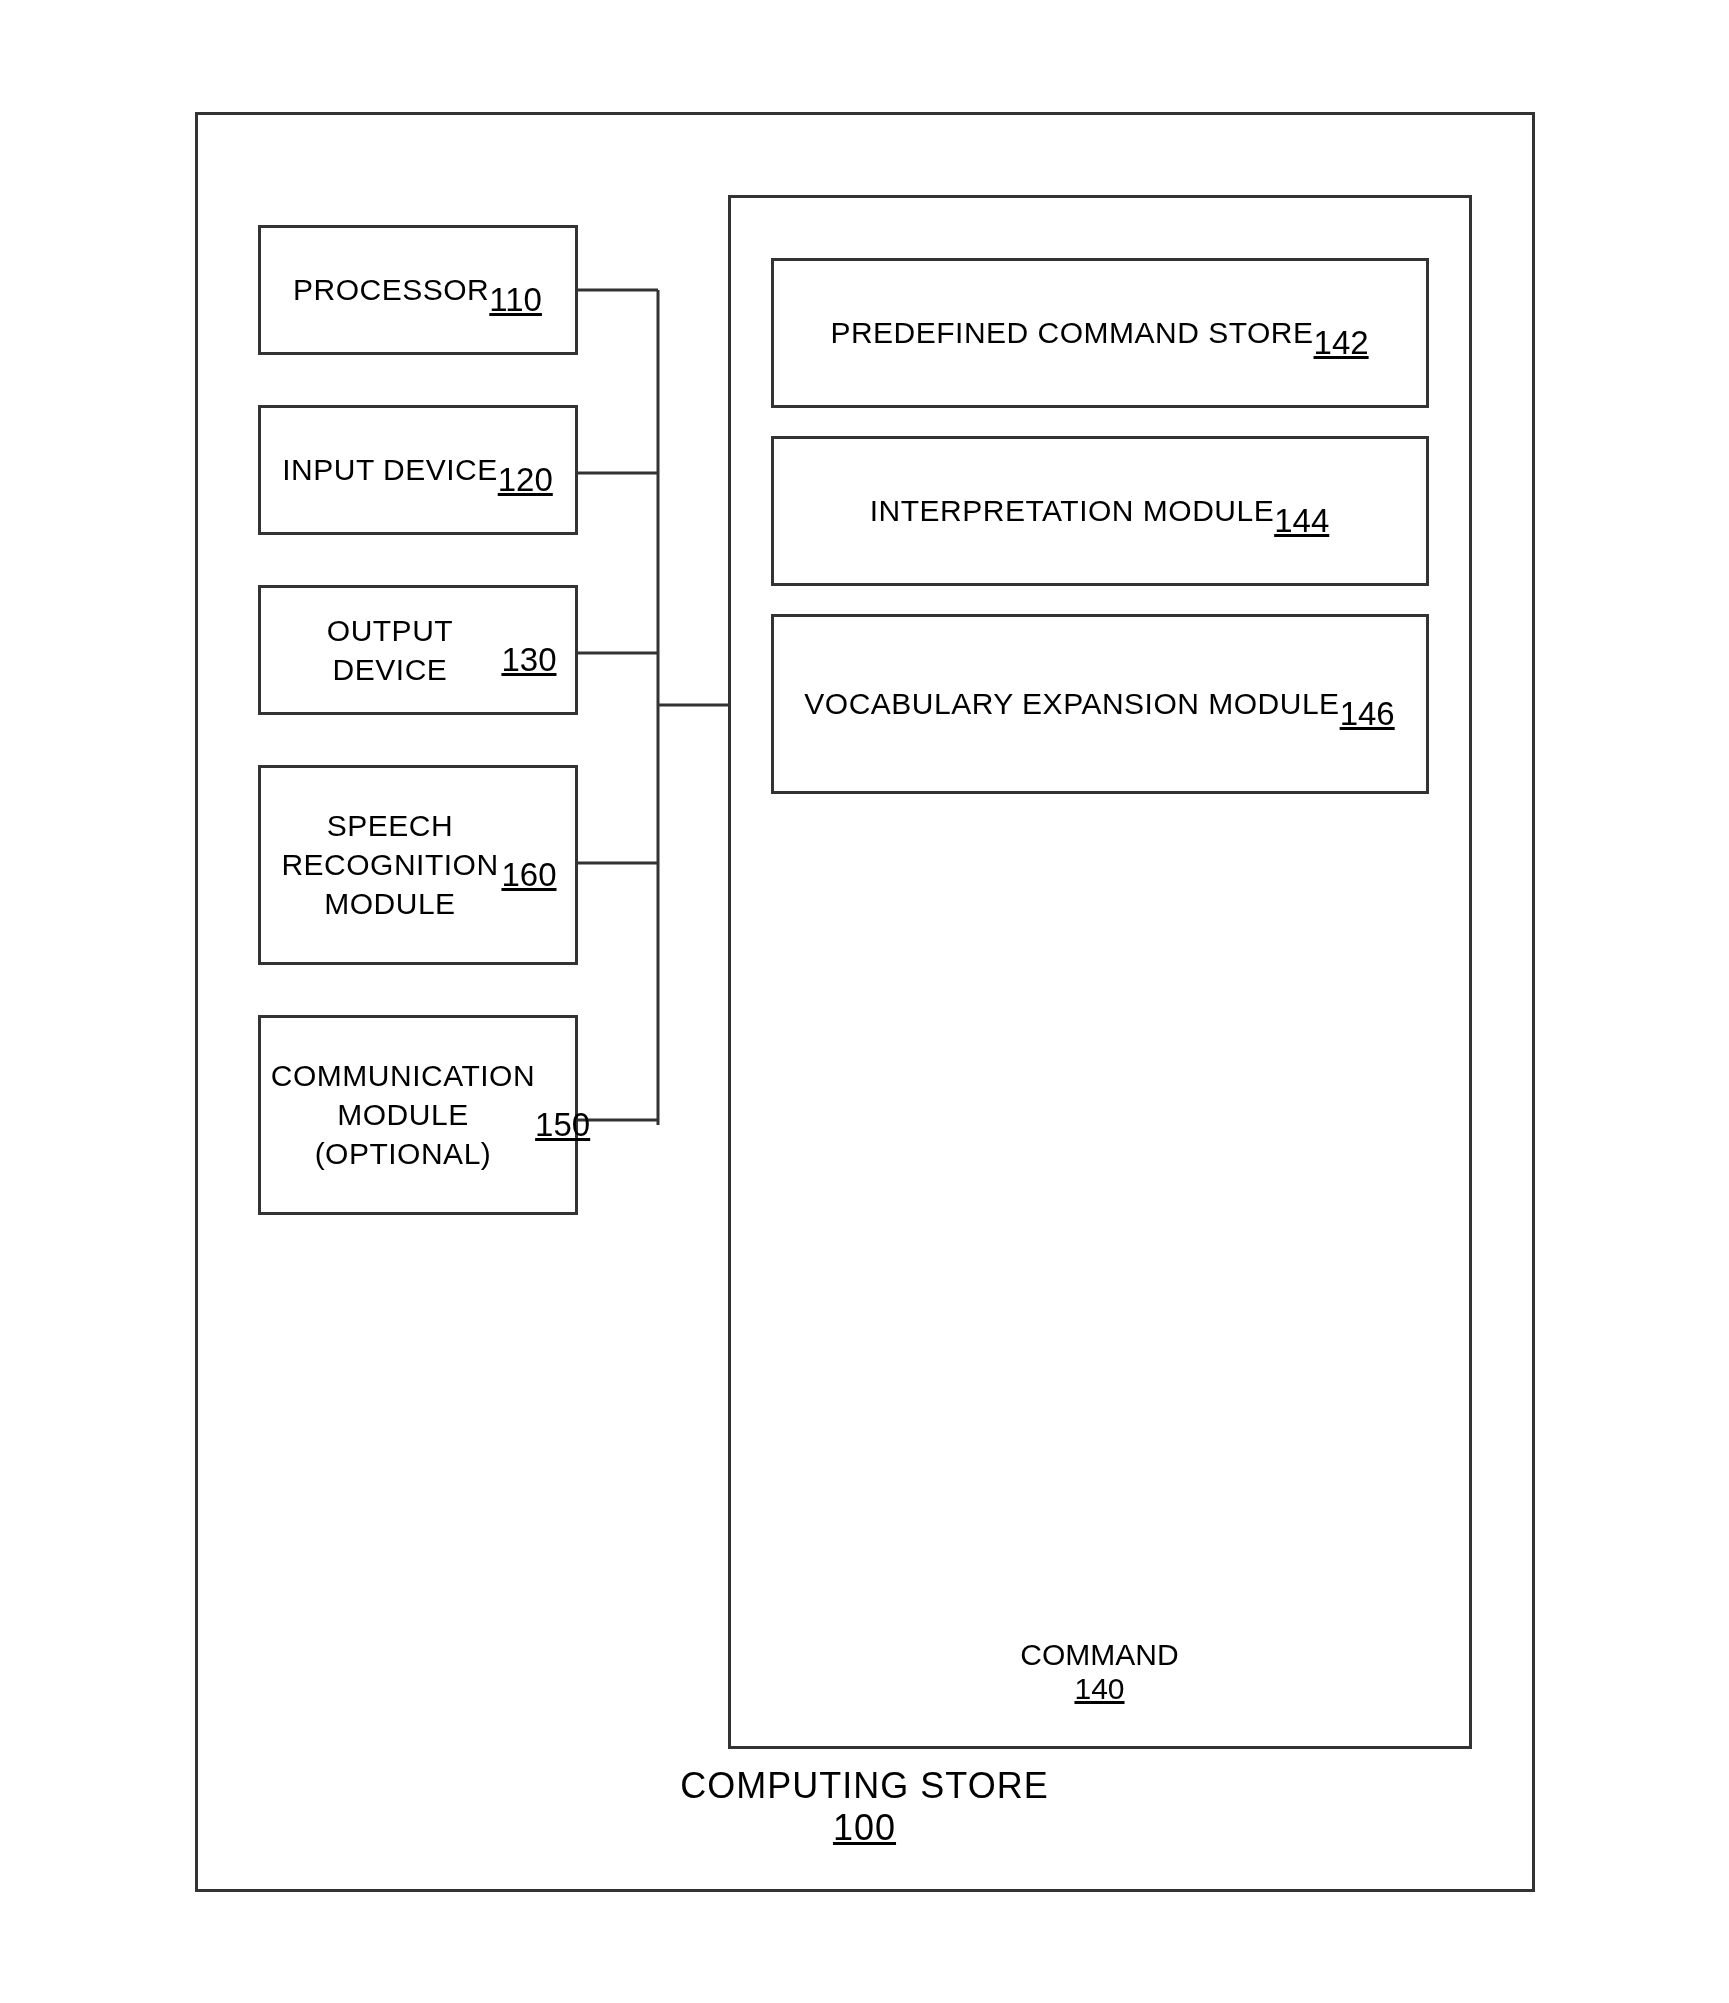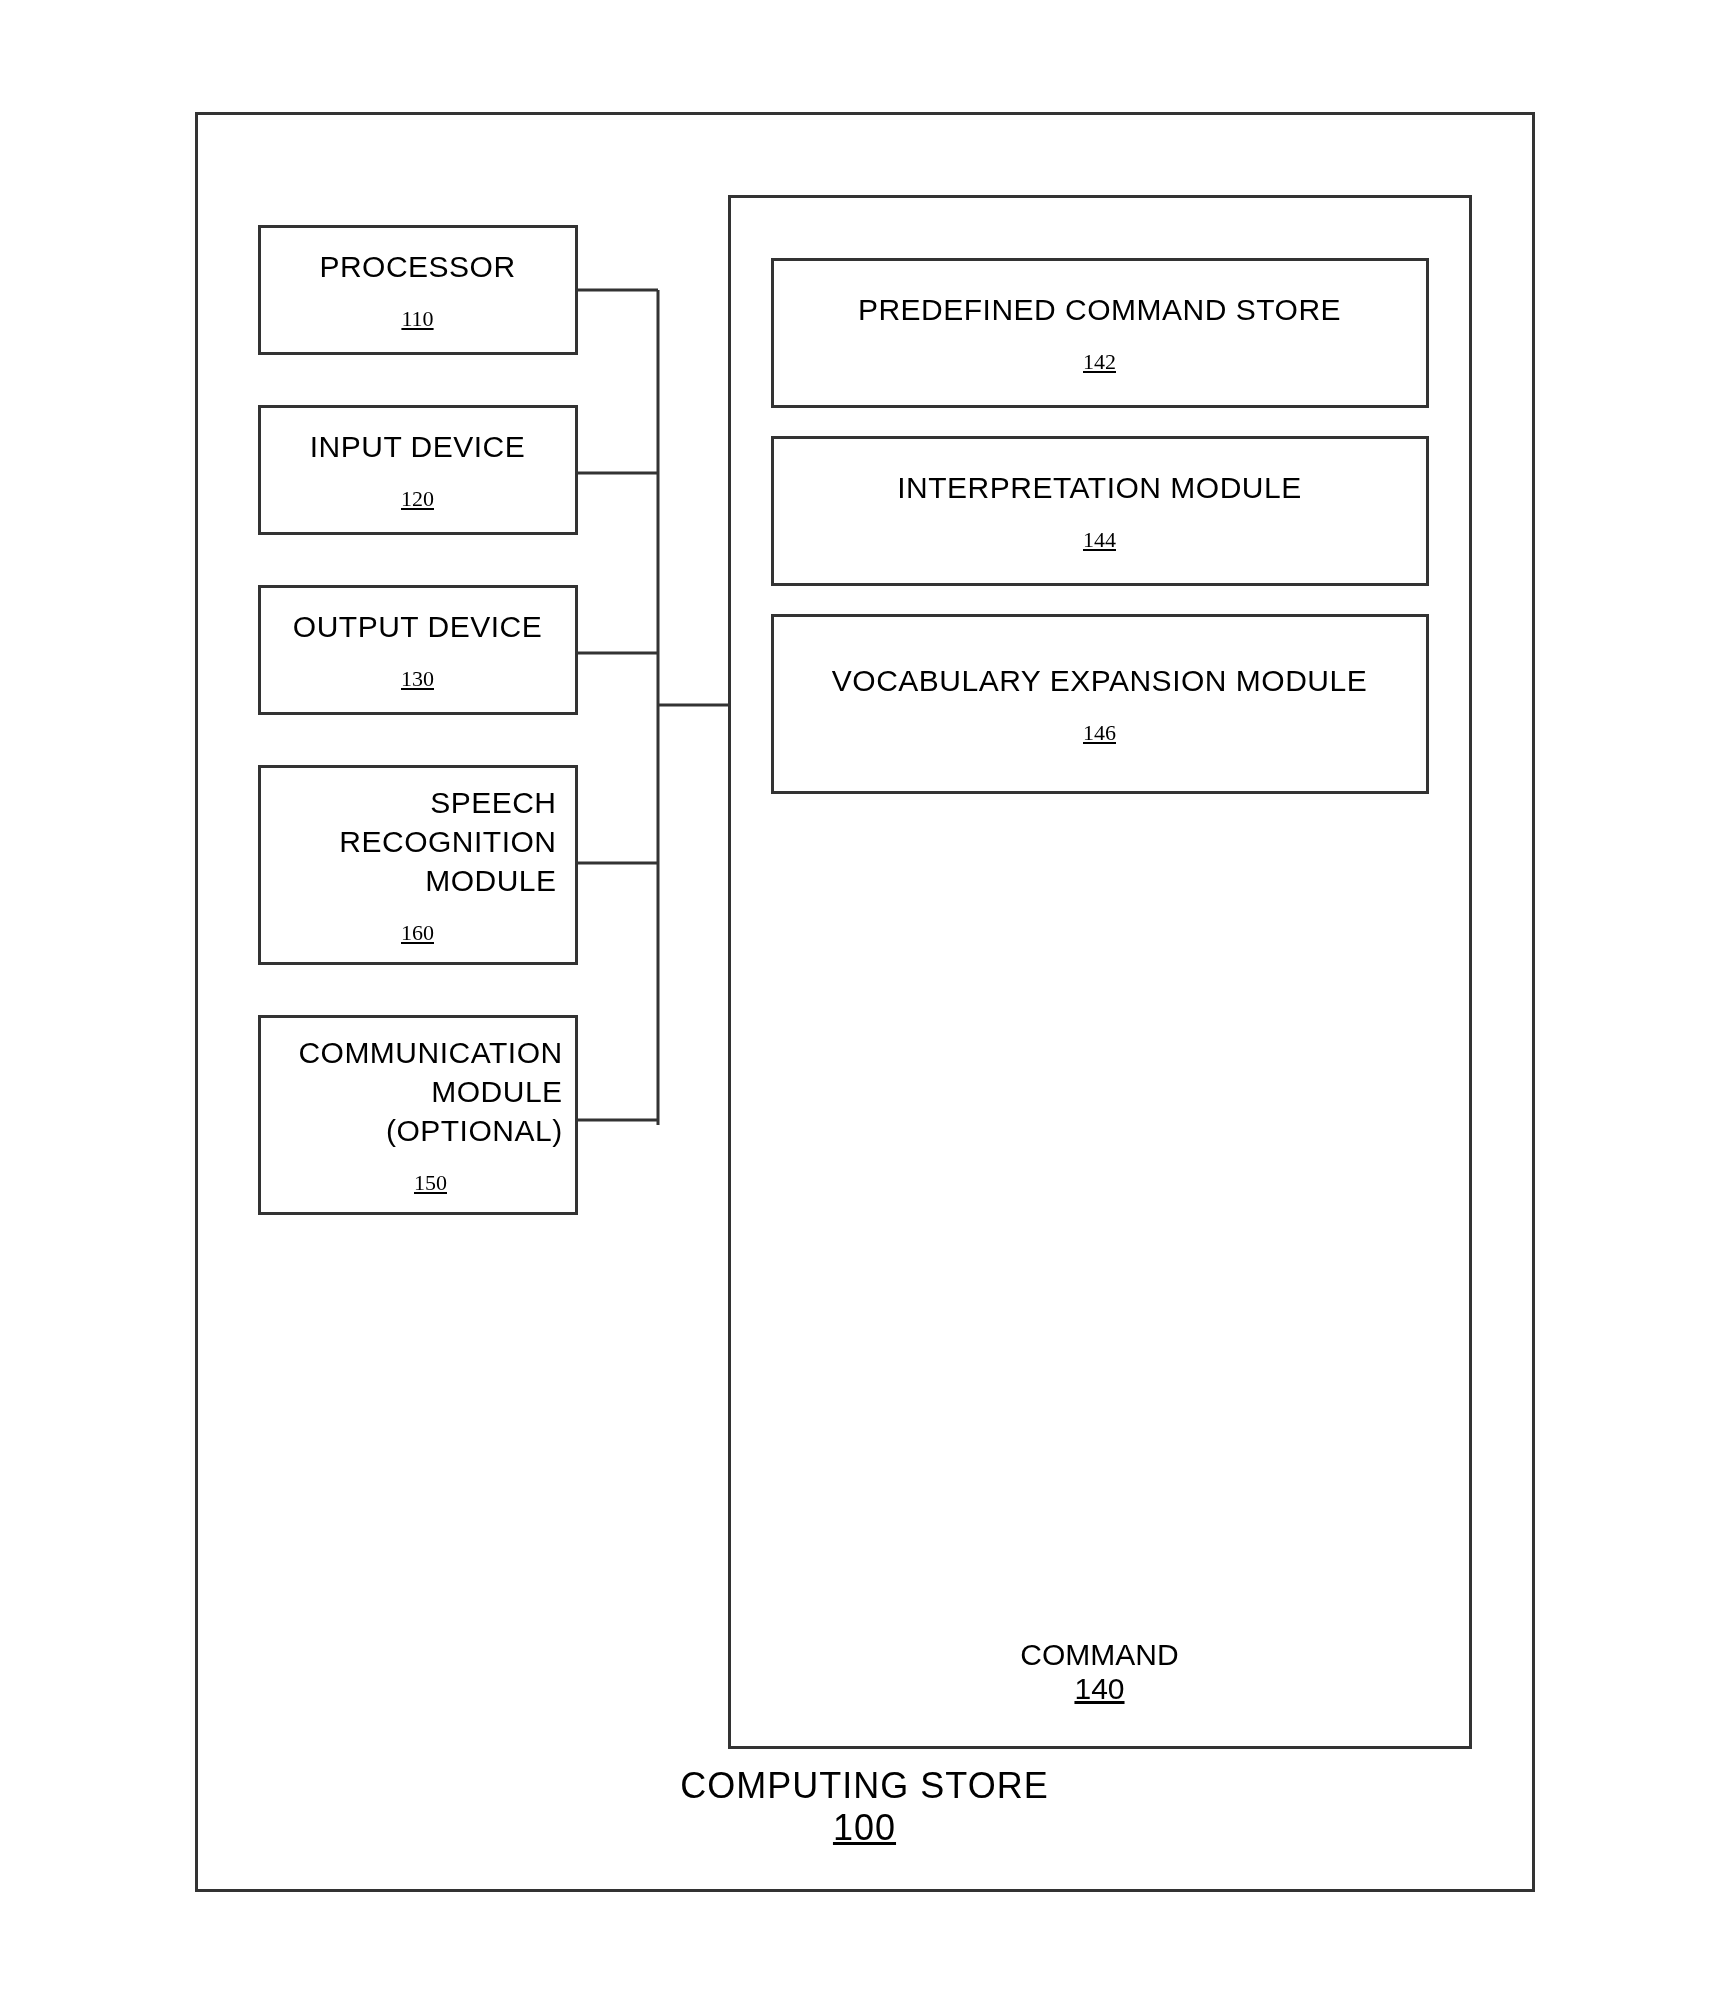--- a/index.html
+++ b/index.html
@@ -67,39 +67,38 @@
       width: 340px;
       flex-shrink: 0;
       padding-top: 30px;
     }
 
     .module-box {
       border: 3px solid #333;
       width: 320px;
       min-height: 130px;
       display: flex;
-      flex-direction: column;
+      flex-direction: row;
       align-items: center;
       justify-content: center;
-      text-align: right;
+      text-align: center;
       padding: 14px 18px;
     }
 
     .module-box .box-label {
       font-size: 30px;
       font-weight: normal;
       letter-spacing: 0.5px;
       line-height: 1.3;
     }
 
     .module-box .box-id {
-      font-size: 22px;
+      font-size: 33px;
       text-decoration: underline;
       margin-top: 20px;
-      font-family: Liberation Serif, serif;
     }
 
     
     .connector-area {
       width: 130px;
       flex-shrink: 0;
       position: relative;
     }
 
     

